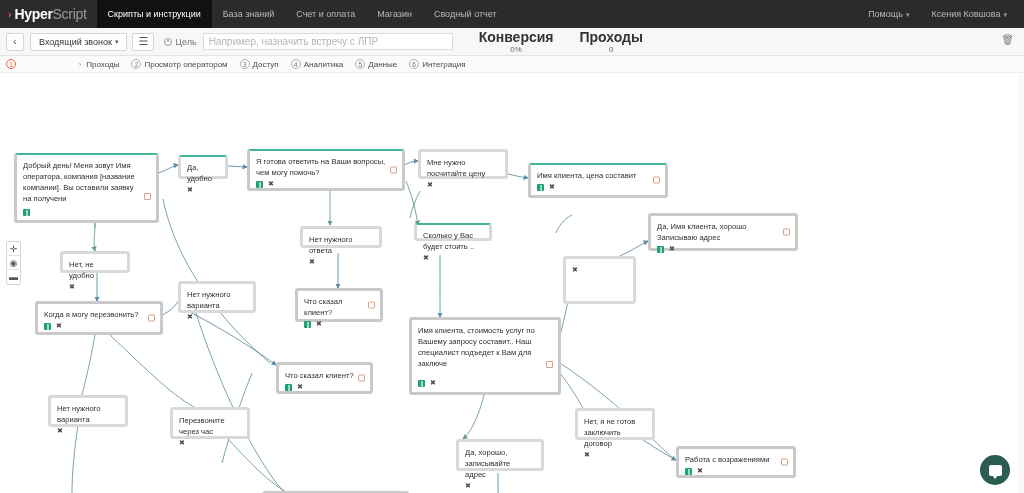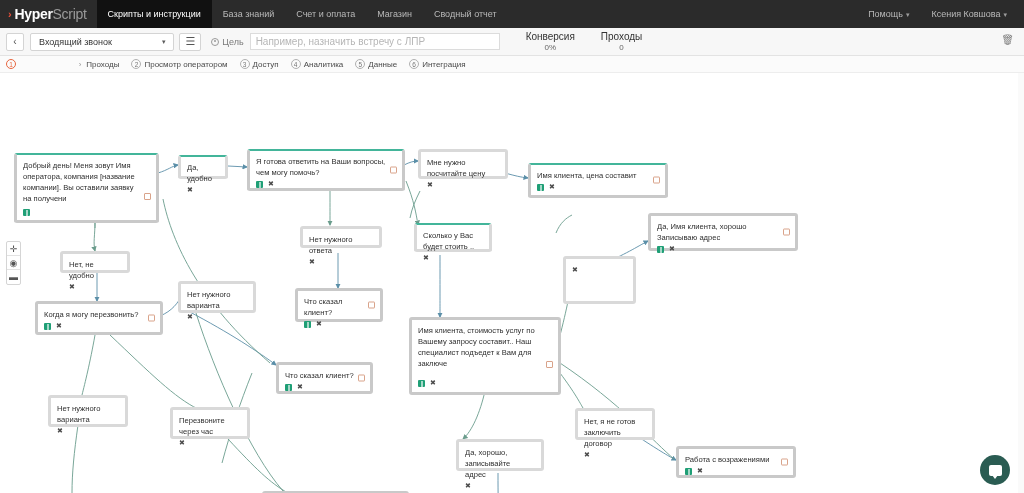--- a/index.html
+++ b/index.html
@@ -59,21 +59,21 @@
     height: 18px; min-width: 18px;
     border: 1px solid #d4d4d4;
     background: #ffffff;
     border-radius: 2px;
     display: flex; align-items: center; justify-content: center;
     font-size: 9px; color: #555;
     cursor: pointer;
     padding: 0 5px;
   }
   .tbtn.back { margin-right: 6px; padding: 0 4px; font-size: 10px; }
-  .script-name { padding: 0 8px; font-size: 9px; color: #333; margin-right: 5px; gap: 47px; }
+  .script-name { padding: 0 8px; font-size: 9px; color: #333; margin-right: 5px; }
   .burger { margin-right: 10px; font-size: 11px; letter-spacing: 0; }
   .goal-wrap { display: flex; align-items: center; }
   .goal-label { display: flex; align-items: center; font-size: 9px; color: #7a7a7a; margin-right: 6px; }
   .goal-label .dot {
     width: 8px; height: 8px; border-radius: 50%;
     border: 1.5px solid #9a9a9a; margin-right: 3px;
     position: relative;
   }
   .goal-label .dot::after {
     content:""; position:absolute; width:2px;height:2px;border-radius:50%;
@@ -82,21 +82,21 @@
   .goal-input {
     width: 250px; height: 17px;
     border: 1px solid #dcdcdc;
     background: #fff;
     font-size: 10px; color: #333;
     padding: 0 5px;
     font-family: "Liberation Sans", sans-serif;
   }
   .goal-input::placeholder { color: #b6b6b6; }
   .stat { text-align: center; margin-left: 26px; line-height: 1.15; }
-  .stat .sl { font-size: 10px; color: #333; font-weight: normal; }
+  .stat .sl { font-size: 14px; color: #333; font-weight: bold; }
   .stat .sv { font-size: 8px; color: #666; }
   .trash { position: absolute; right: 10px; top: 6px; font-size: 10px; color: #777; cursor: pointer; }
 
   
   .steps {
     height: 17px;
     background: #fbfbfb;
     border-bottom: 1px solid #ededed;
     display: flex;
     align-items: center;
@@ -413,21 +413,21 @@
     </div>
   </div>
 
   <div class="node ans" style="left:300px; top:153px; width:82px; height:22px;">
     <span class="txt">Нет нужного ответа</span>
     <div class="icons">
       <span class="ic-x">✖</span>
     </div>
   </div>
 
-  <div class="node ans green-top" style="left:414px; top:150px; width:78px; height:29px;">
+  <div class="node ans green-top" style="left:414px; top:150px; width:78px; height:18px;">
     <span class="txt">Сколько у Вас будет стоить ..</span>
     <div class="icons">
       <span class="ic-x">✖</span>
     </div>
   </div>
 
   <div class="node msg" style="left:648px; top:140px; width:150px; height:38px;">
     <span class="txt">Да, Имя клиента, хорошо Записываю адрес</span>
     <span class="port"></span>
     <div class="icons">

